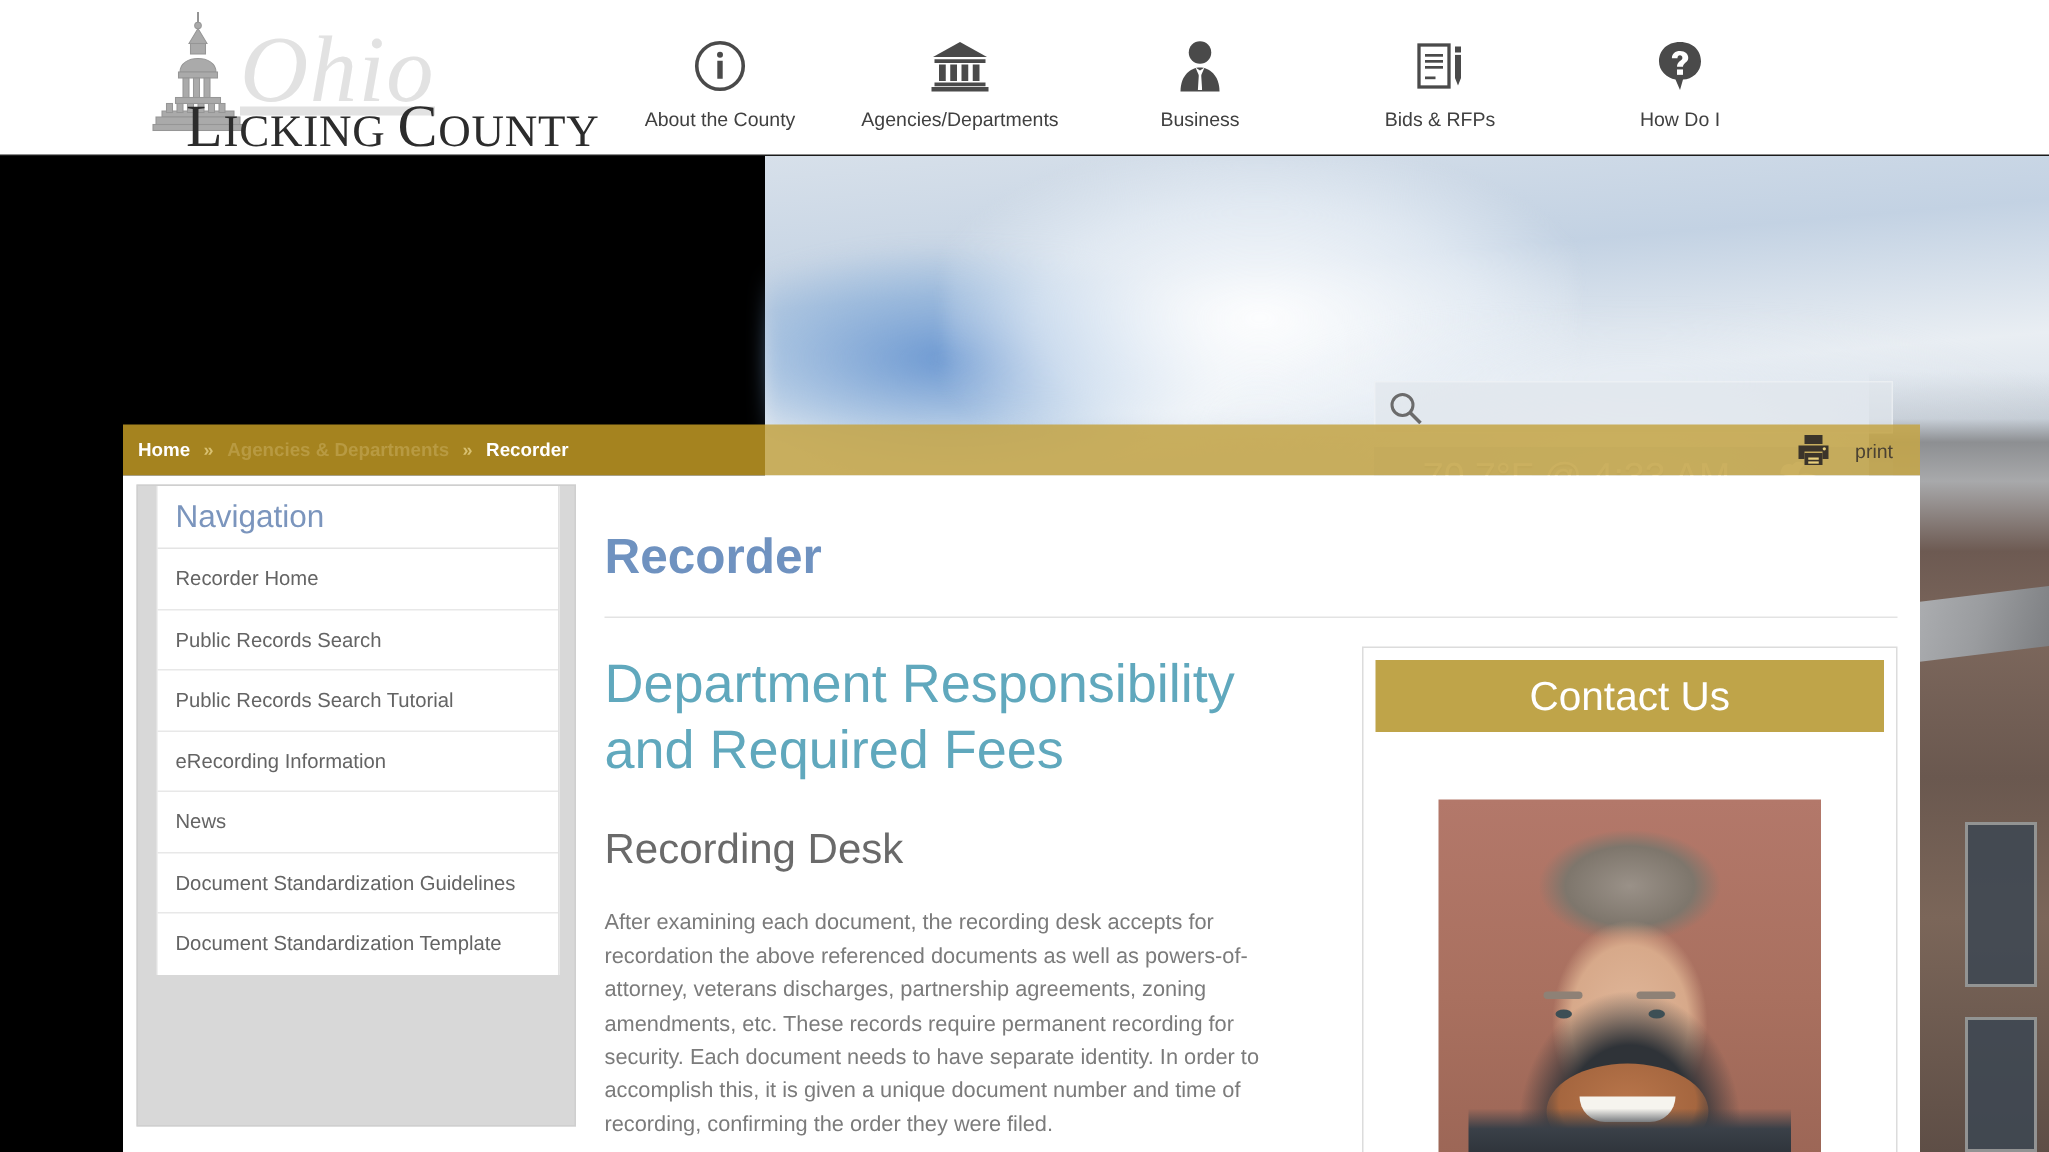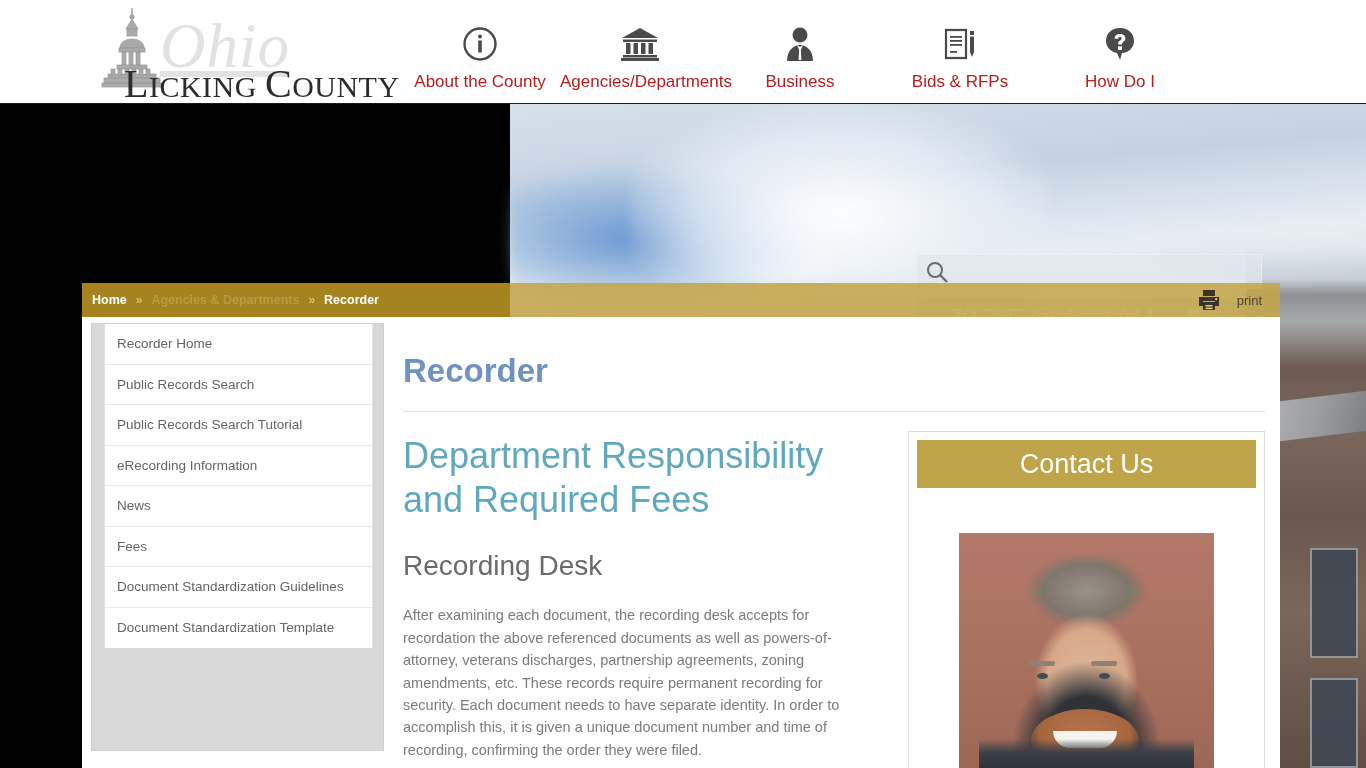--- a/index.html
+++ b/index.html
@@ -61,22 +61,22 @@
     text-decoration: none;
   }
   .navitem .navicon {
     height: 44px;
     display: flex; align-items: center; justify-content: center;
     color: #4a4a4a;
   }
   .navitem .navlabel {
     display: block;
     margin-top: 6px;
-    font-size: 17px;
-    color: #b91c1c;
+    font-size: 13px;
+    color: #404040;
     white-space: nowrap;
   }
 
   
   .hero {
     position: absolute; top: 104px; left: 0;
     width: 1366px; height: 664px;
     background: #000000;
     overflow: hidden;
   }
@@ -525,26 +525,26 @@
           </svg>
         </span>
         <span class="plabel">print</span>
       </div>
     </div>
 
     <div class="panelarea">
 
       <aside class="navpanel">
         <div class="navpanel-inner">
+          <div class="navpanel-title">Navigation</div>
           <a class="navlink" href="#">Recorder Home</a>
           <a class="navlink" href="#">Public Records Search</a>
           <a class="navlink" href="#">Public Records Search Tutorial</a>
           <a class="navlink" href="#">eRecording Information</a>
           <a class="navlink" href="#">News</a>
-          <a class="navlink" href="#">Fees</a>
           <a class="navlink" href="#">Document Standardization Guidelines</a>
           <a class="navlink" href="#">Document Standardization Template</a>
         </div>
       </aside>
 
       <section class="maincol">
         <h1 class="page-title">Recorder</h1>
         <div class="title-rule"></div>
 
         <div class="cols">

